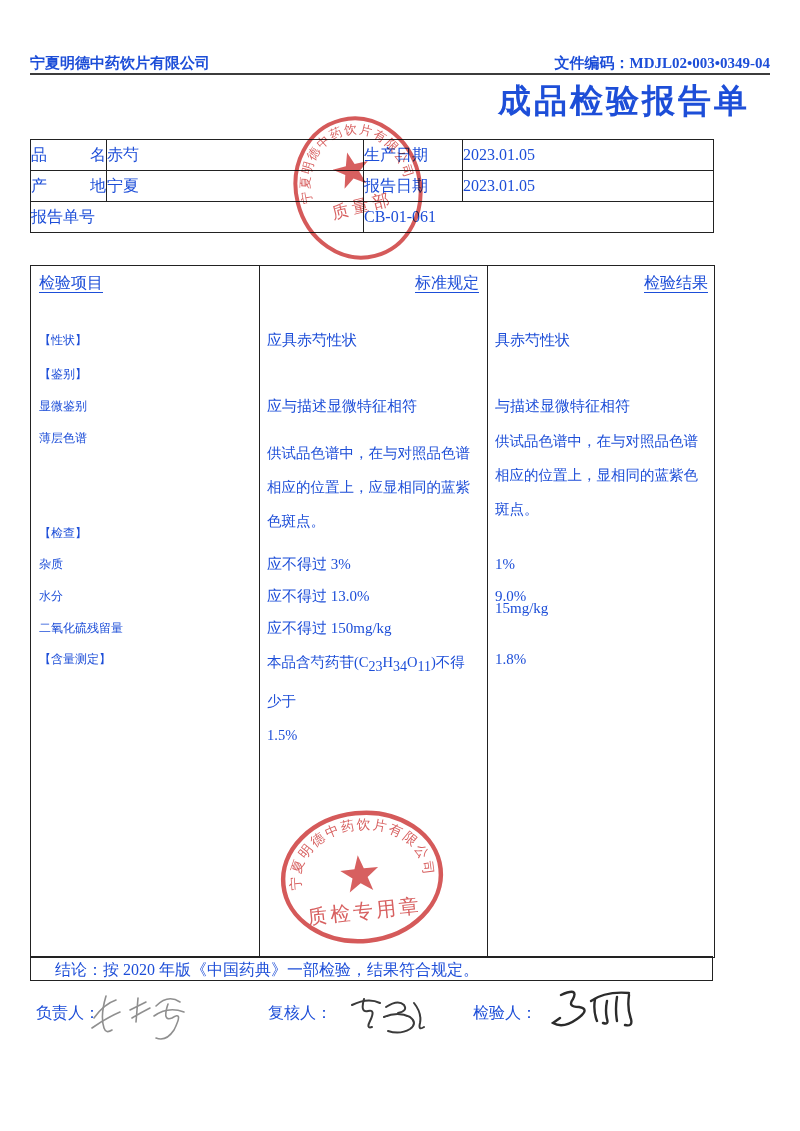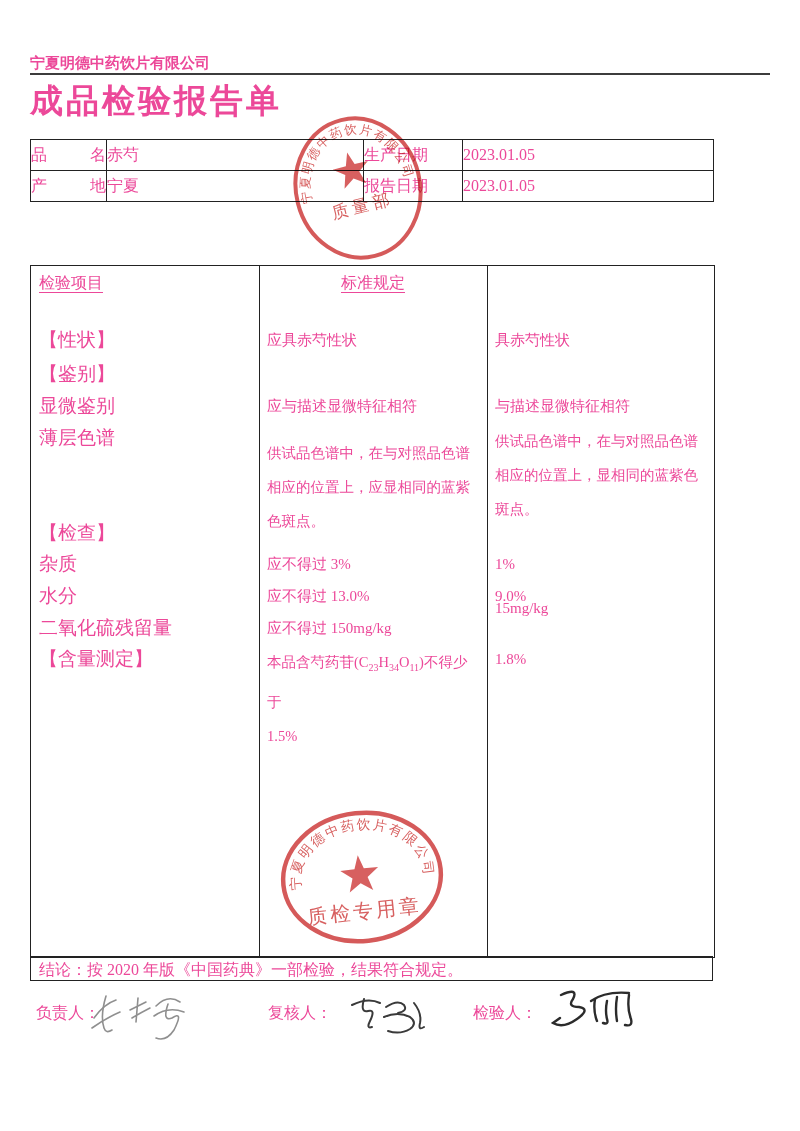--- a/index.html
+++ b/index.html
@@ -1,58 +1,59 @@
 <!DOCTYPE html>
 <html><head>
 <meta charset="utf-8">
 <style>
   html,body{margin:0;padding:0;background:#ffffff;}
   .page{
     position:relative;width:800px;height:1131px;background:#fff;
-    font-family:"Liberation Serif","DejaVu Serif",serif;color:#ec4899;overflow:hidden;
+    font-family:"Liberation Serif","DejaVu Serif",serif;color:#1d4ed8;overflow:hidden;
   }
   
   .hdr{position:absolute;left:30px;top:50px;width:740px;height:23px;
        border-bottom:2px solid #3c3c3c;display:flex;justify-content:space-between;
        align-items:flex-end;font-size:15px;font-weight:bold;}
-  .title{position:absolute;left:30px;top:79px;width:720px;text-align:left;
+  .title{position:absolute;left:30px;top:79px;width:720px;text-align:right;
          font-size:33px;font-weight:bold;letter-spacing:3px;}
   
   table.info{position:absolute;left:30px;top:139px;width:683px;border-collapse:collapse;
              table-layout:fixed;font-size:16px;}
   table.info td{border:1px solid #222;height:30px;padding:0 0;vertical-align:middle;
                 white-space:nowrap;overflow:hidden;}
   td.jlabel{text-align:justify;text-align-last:justify;}
   
   .insp{position:absolute;left:30px;top:265px;width:683px;height:691px;border:1px solid #222;}
   .vline{position:absolute;top:0;bottom:0;width:1px;background:#222;}
   .col{position:absolute;top:0;bottom:0;font-family:Liberation Serif, serif;}
-  .tl{position:absolute;font-size:19px;line-height:20px;white-space:nowrap;}
+  .tl{position:absolute;font-size:12px;line-height:20px;white-space:nowrap;}
   .std{font-size:15px;}
   .wrap{white-space:normal;line-height:34px;font-size:14.5px;}
   .chead{font-size:16px;text-decoration:underline;text-underline-offset:4px;}
-  .center{width:100%;text-align:center;}
-  .subsc{font-size:10px;vertical-align:-4px;}
+  .center{width:100%;text-align:right;}
+  .subsc{font-size:14px;vertical-align:-4px;}
   .blockline{display:block;}
   
   .concl{position:absolute;left:30px;top:956px;width:683px;height:25px;border:1px solid #222;
-         font-size:16px;line-height:25px;padding-left:8px;box-sizing:border-box;}
+         font-size:16px;line-height:25px;padding-left:24px;box-sizing:border-box;}
   
   .sig-label{position:absolute;font-size:16px;top:1003px;}
   .sigsvg{position:absolute;}
   
   .stamp{position:absolute;mix-blend-mode:multiply;opacity:.88;}
 </style>
 </head>
 <body>
 
 <div class="page">
 
   <div class="hdr">
     <span>宁夏明德中药饮片有限公司</span>
+    <span>文件编码：MDJL02•003•0349-04</span>
   </div>
 
   <div class="title">成品检验报告单</div>
 
   <table class="info">
     <colgroup>
         <col style="width:76px">
         <col style="width:257px">
         <col style="width:99px">
         <col style="width:251px">
@@ -62,20 +63,24 @@
       <td class="jlabel">品　名</td>
       <td>赤芍</td>
       <td>生产日期</td>
       <td>2023.01.05</td>
     </tr>
     <tr>
       <td class="jlabel">产　地</td>
       <td>宁夏</td>
       <td>报告日期</td>
       <td>2023.01.05</td>
+    </tr>
+    <tr>
+      <td colspan="2" style="height:28px">报告单号</td>
+      <td colspan="2">CB-01-061</td>
     </tr>
   </tbody>
     </table>
 
   <div class="insp">
     <div class="vline" style="left:228px"></div>
     <div class="vline" style="left:456px"></div>
 
     <div class="col" style="left:8px;width:214px">
       <div class="tl chead" style="top:7px">检验项目</div>
@@ -97,20 +102,21 @@
       <div class="tl wrap" style="top:170px;width:212px">供试品色谱中，在与对照品色谱相应的位置上，应显相同的蓝紫色斑点。</div>
       <div class="tl std" style="top:288px">应不得过 3%</div>
       <div class="tl std" style="top:320px">应不得过 13.0%</div>
       <div class="tl std" style="top:352px">应不得过 150mg/kg</div>
       <div class="tl wrap" style="top:379px;width:212px">
         <span>本品含芍药苷(C</span><span class="subsc">23</span><span>H</span><span class="subsc">34</span><span>O</span><span class="subsc">11</span><span>)不得少于</span><span class="blockline">1.5%</span>
       </div>
     </div>
 
     <div class="col" style="left:464px;width:213px">
+      <div class="tl chead center" style="top:7px">检验结果</div>
       <div class="tl std" style="top:64px">具赤芍性状</div>
       <div class="tl std" style="top:130px">与描述显微特征相符</div>
       <div class="tl wrap" style="top:158px;width:213px">供试品色谱中，在与对照品色谱相应的位置上，显相同的蓝紫色斑点。</div>
       <div class="tl std" style="top:288px">1%</div>
       <div class="tl std" style="top:320px">9.0%</div>
       <div class="tl std" style="top:332px">15mg/kg</div>
       <div class="tl std" style="top:383px">1.8%</div>
     </div>
   </div>
 

